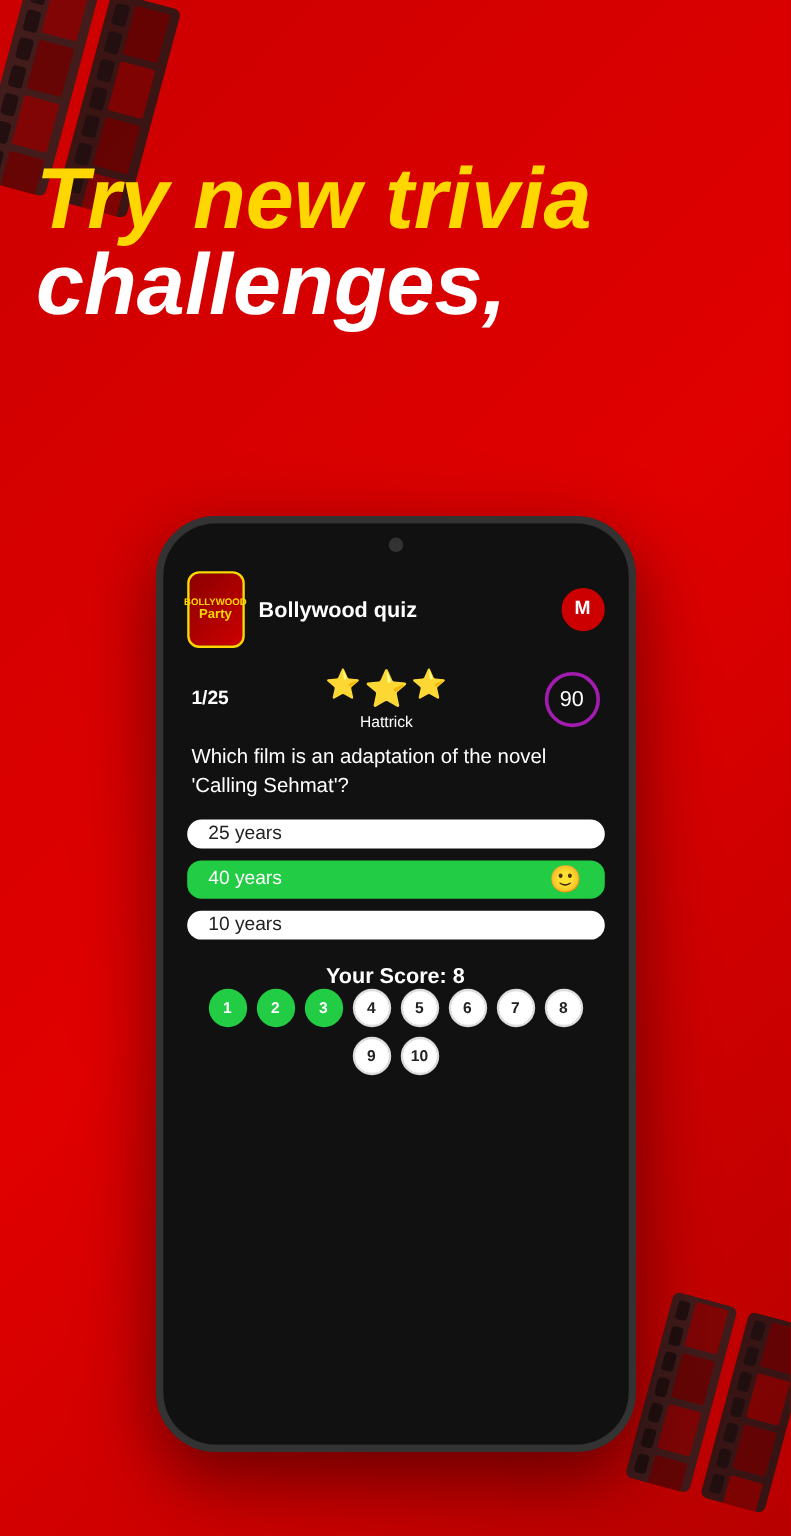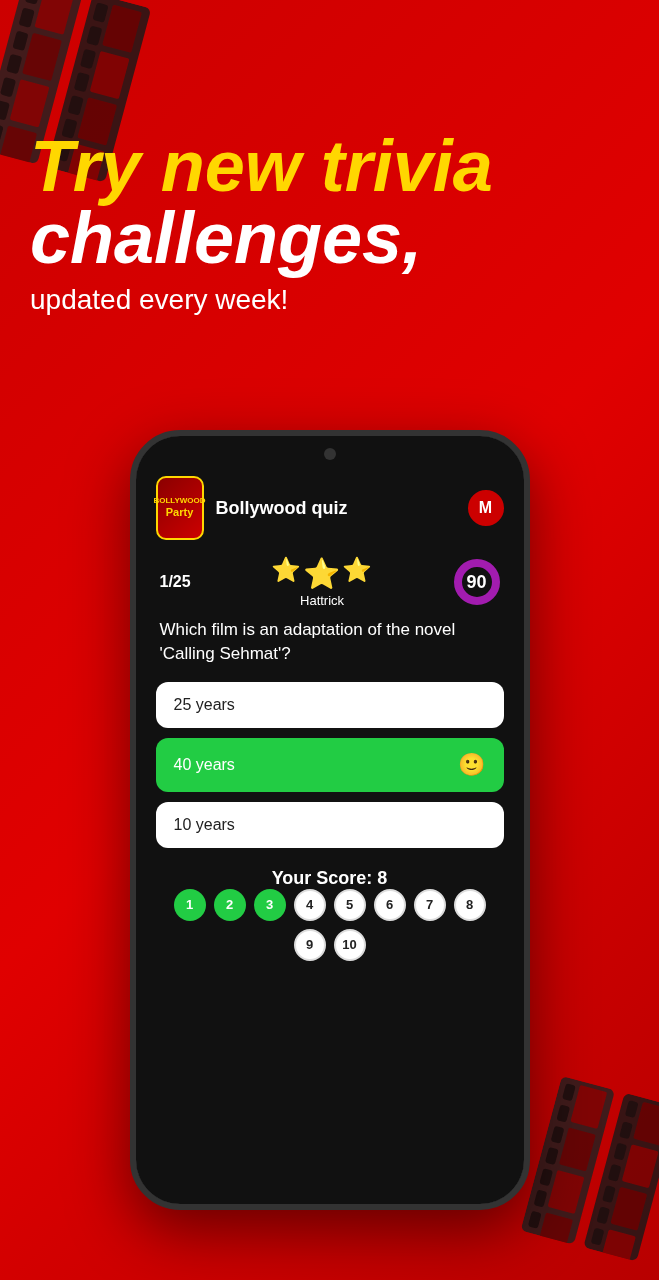--- a/index.html
+++ b/index.html
@@ -203,43 +203,43 @@
       color: #ffffff;
       font-size: 13px;
       margin-top: 2px;
       text-align: center;
     }
 
     .timer-circle {
       width: 46px;
       height: 46px;
       border-radius: 50%;
-      border: 8px solid #a21caf;
+      border: 3px solid #a21caf;
       background: #111;
       display: flex;
       align-items: center;
       justify-content: center;
       color: #ffffff;
       font-size: 18px;
-      font-weight: bold;
+      font-weight: normal;
     }
 
     
     .question-text {
       color: #ffffff;
       font-size: 17px;
       line-height: 1.4;
       margin-bottom: 16px;
       padding: 0 4px;
     }
 
     
     .answer-option {
       border-radius: 12px;
-      padding: 14px 18px;
+      padding: 3px 18px;
       margin-bottom: 10px;
       font-size: 16px;
       font-weight: 500;
       display: flex;
       align-items: center;
       justify-content: space-between;
       cursor: pointer;
     }
 
     .answer-option.white {
@@ -362,21 +362,20 @@
     <rect x="85" y="4" width="28" height="38" rx="2" fill="#660000" opacity="0.8"></rect>
     <rect x="85" y="48" width="28" height="38" rx="2" fill="#8B0000" opacity="0.8"></rect>
     <rect x="85" y="92" width="28" height="38" rx="2" fill="#660000" opacity="0.8"></rect>
     <rect x="85" y="136" width="28" height="38" rx="2" fill="#8B0000" opacity="0.8"></rect>
   </svg>
 </div>
 
 <div class="hero-text">
   <div class="hero-line1">Try new trivia</div>
   <div class="hero-line2">challenges,</div>
-  <div class="hero-subtitle">updated every week!</div>
 </div>
 
 <div class="phone-container">
   <div class="phone-outer">
     <div class="phone-notch"></div>
     <div class="phone-screen">
 
       <div class="app-header">
         <div class="app-icon">
           <span style="font-size:8px; font-weight:900; color:#FFD700; text-align:center; line-height:1.1;">BOLLYWOOD<br><span style="font-size:11px;">Party</span></span>

